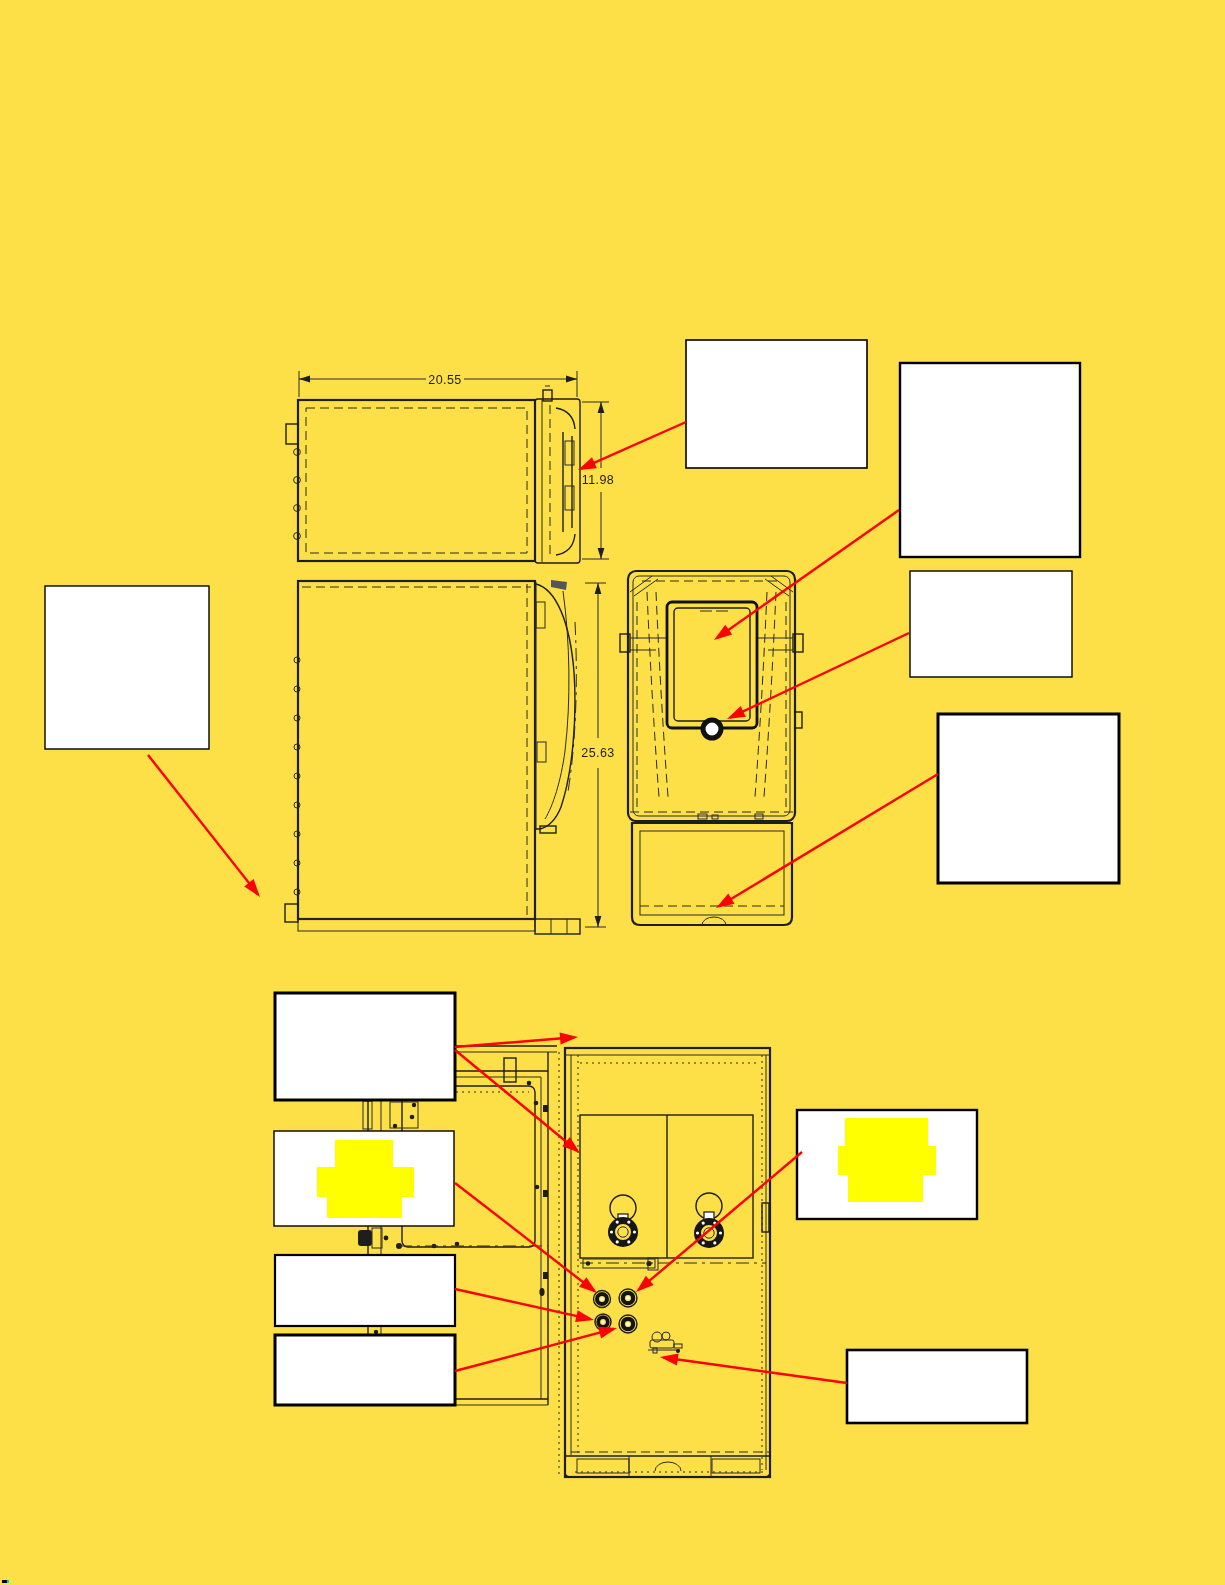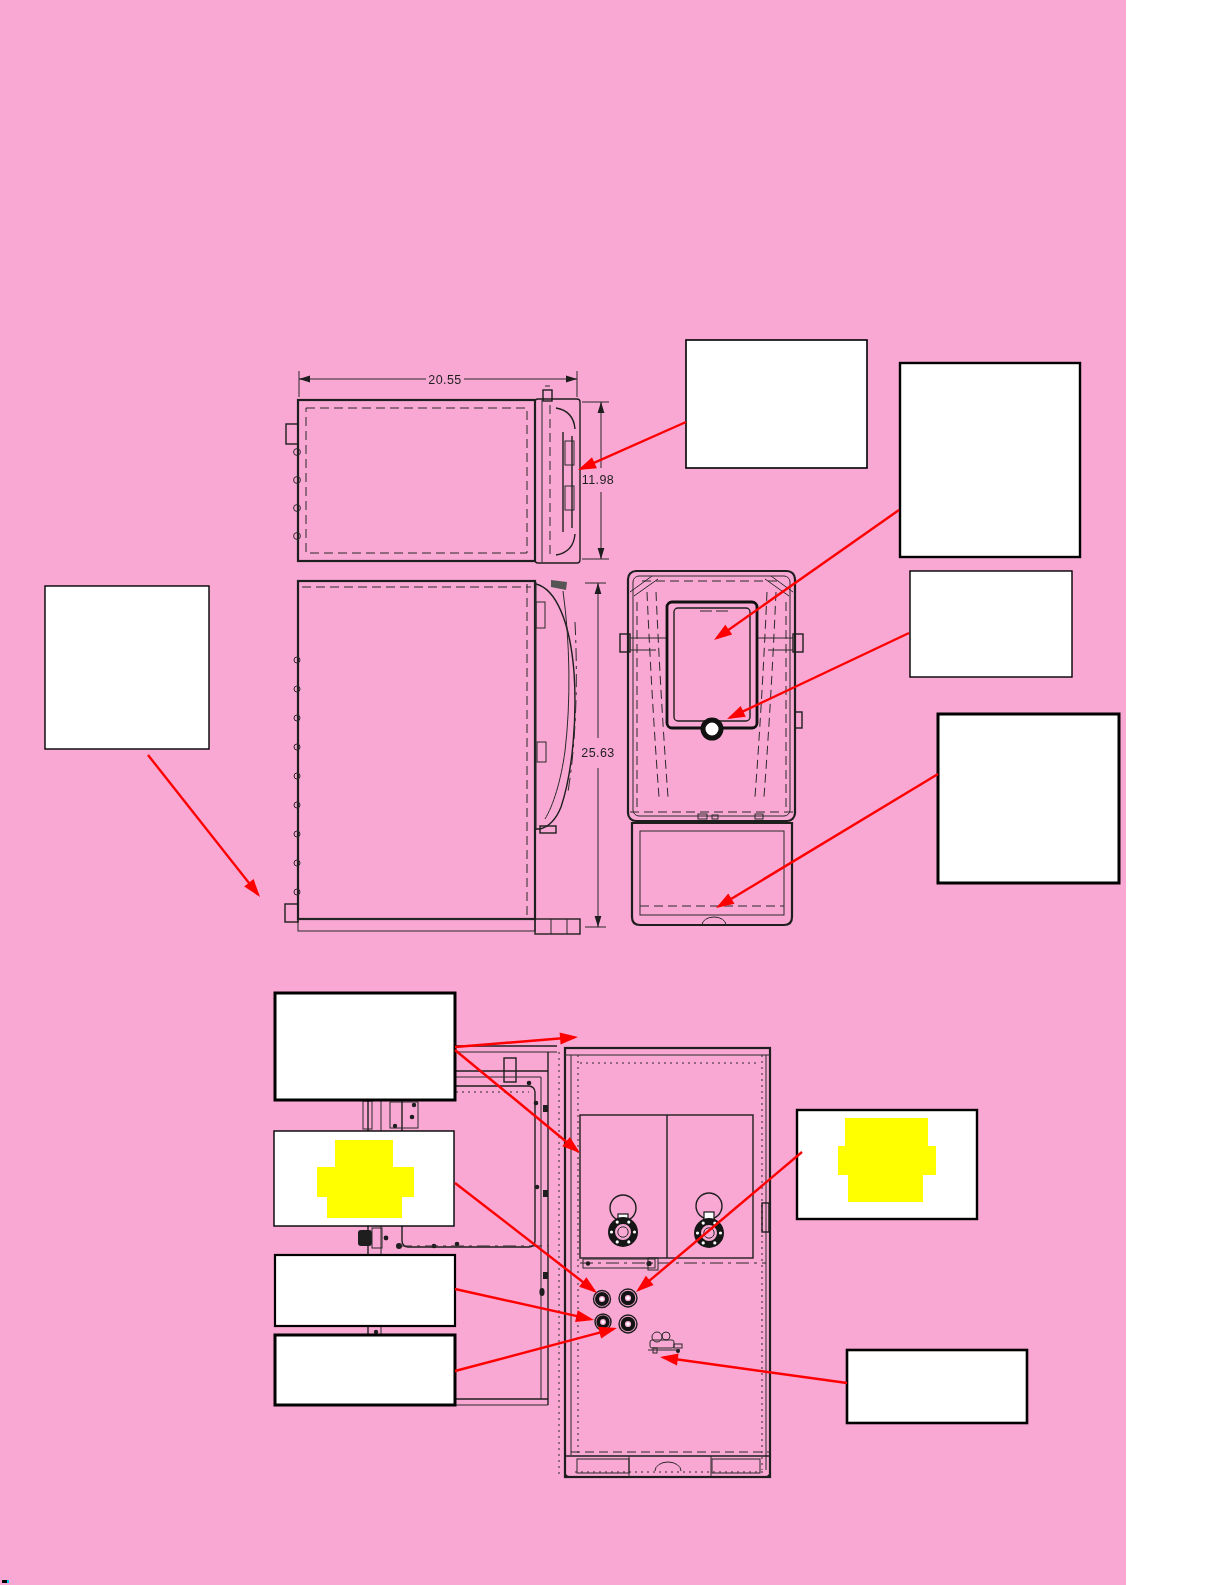--- a/index.html
+++ b/index.html
@@ -1,16 +1,16 @@
 <!DOCTYPE html>
 <html><head>
 <meta charset="utf-8">
 <style>
   html,body{margin:0;padding:0;background:#fff;}
-  .canvas{position:relative;width:1126px;height:1585px;background:#f9a8d4;overflow:hidden;}
+  .canvas{position:relative;width:1225px;height:1585px;background:#fde047;overflow:hidden;}
   svg{display:block;}
   .ln{fill:none;stroke:#1e1e1e;stroke-width:1.4;}
   .ln2{fill:none;stroke:#1e1e1e;stroke-width:2.2;}
   .ln3{fill:none;stroke:#111;stroke-width:2.8;}
   .thin{fill:none;stroke:#2a2a2a;stroke-width:1;}
   .d1{stroke-dasharray:9,5;}
   .d2{stroke-dasharray:2,4;}
   .d3{stroke-dasharray:13,5,3,5;}
   .blk{fill:#1e1e1e;stroke:none;}
   .dim{font-family:"Liberation Sans",sans-serif;font-size:12.5px;fill:#1e1e1e;letter-spacing:.4px;}

